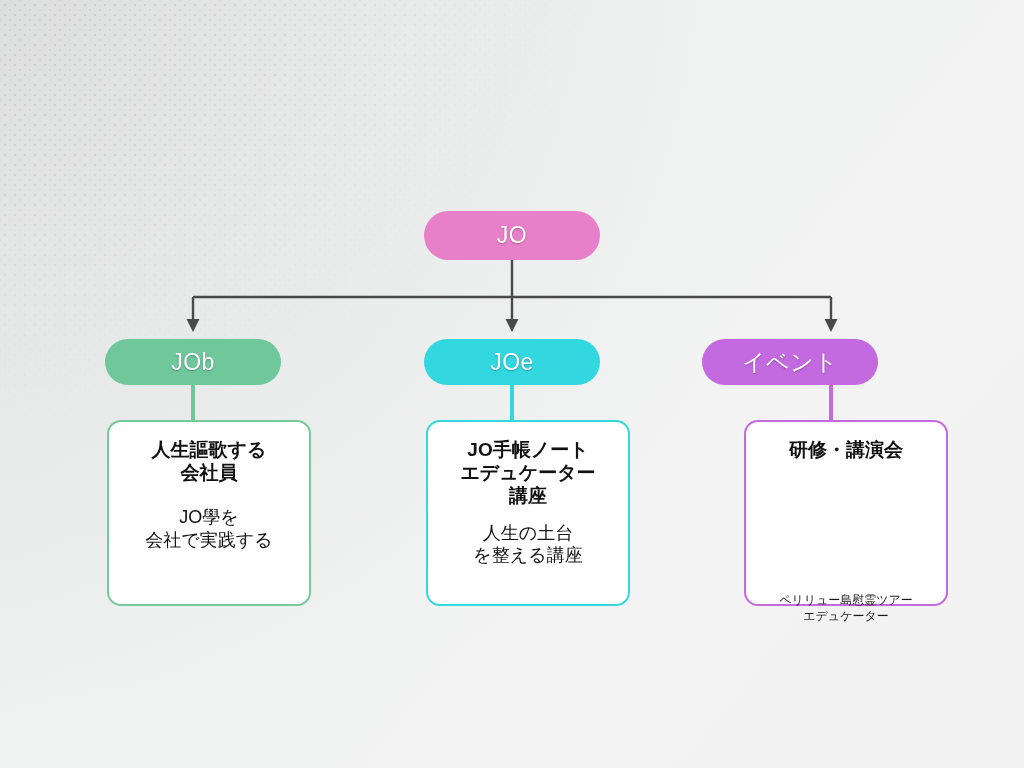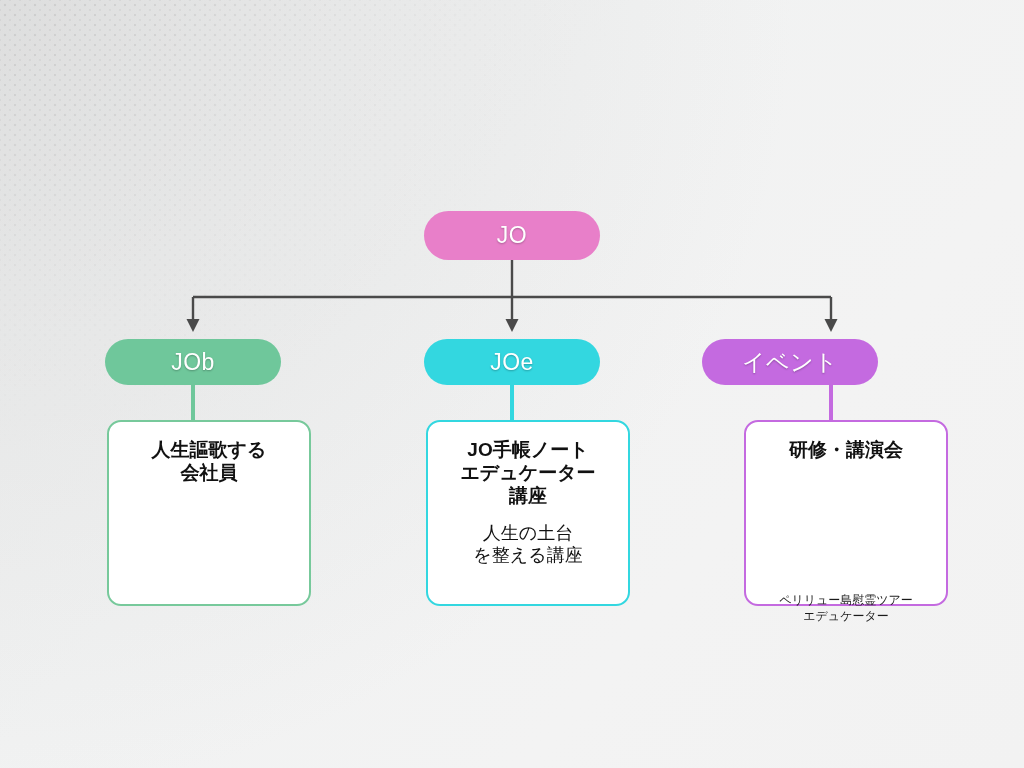--- a/index.html
+++ b/index.html
@@ -164,20 +164,22 @@
   <div class="pill pill-branch pill-job" style="background: rgb(111, 199, 155);">JOb</div>
 
   <div class="pill pill-branch pill-joe" style="background: rgb(51, 215, 224);">JOe</div>
 
   <div class="pill pill-branch pill-event" style="background: rgb(196, 106, 224);">イベント</div>
 
   <div class="card card-job" style="border-color: rgb(119, 201, 155);">
     <div class="card-title">人生謳歌する
 会社員</div>
     <div class="gap-lg"></div>
+    <div class="card-sub">JO學を
+会社で実践する</div>
   </div>
 
   <div class="card card-joe" style="border-color: rgb(51, 215, 224);">
     <div class="card-title">JO手帳ノート
 エデュケーター
 講座</div>
     <div class="gap-md"></div>
     <div class="card-sub">人生の土台
 を整える講座</div>
   </div>

